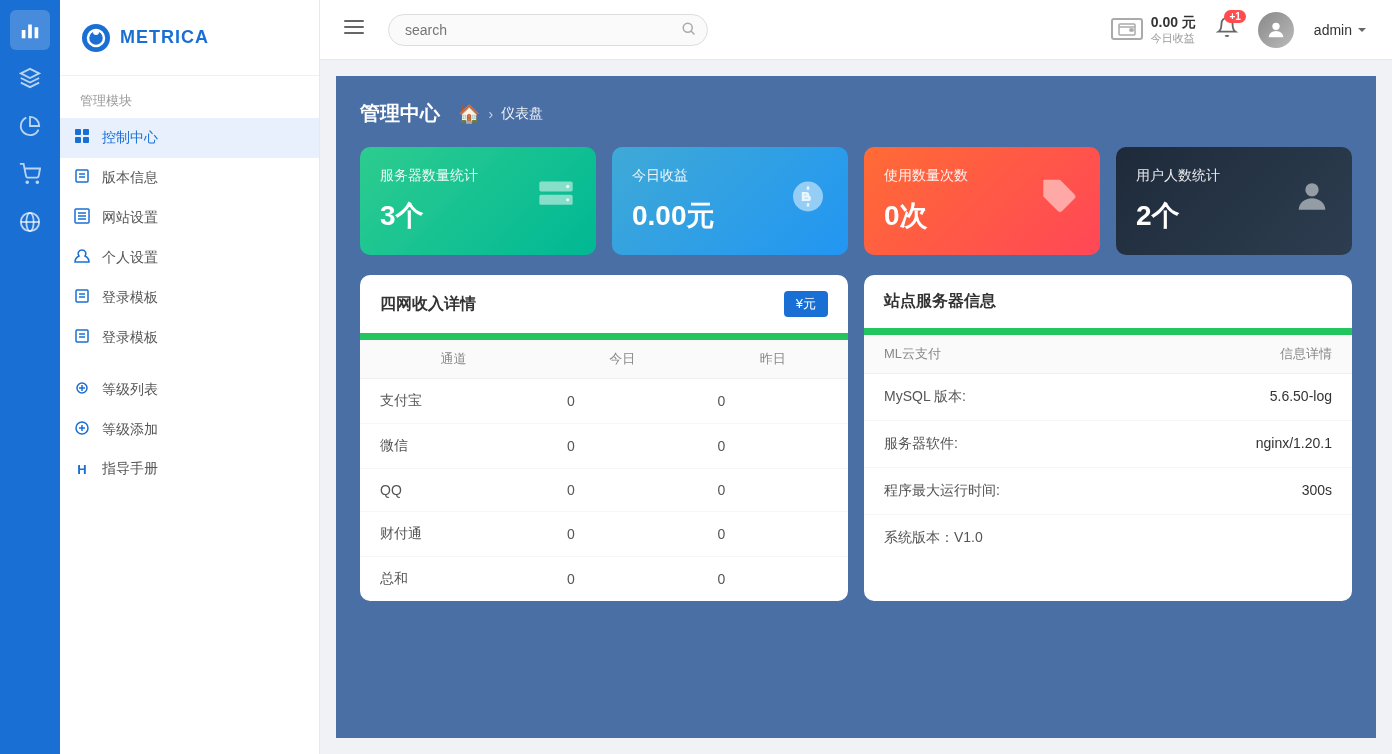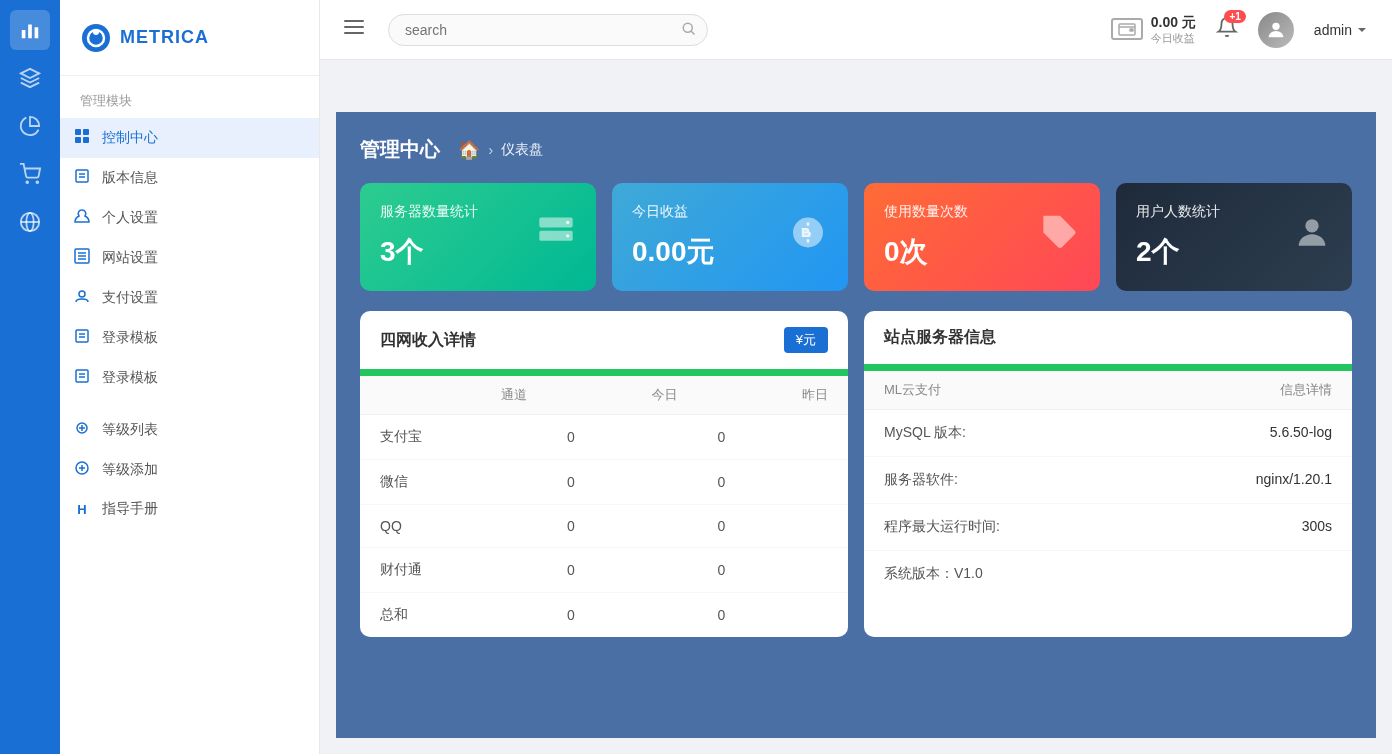--- a/index.html
+++ b/index.html
@@ -208,21 +208,20 @@
       display: flex;
       align-items: center;
       gap: 4px;
     }
 
     
     .content {
       flex: 1;
       overflow-y: auto;
       padding: 16px;
-      margin-top: 36px;
     }
     .content-inner {
       background: #4a6fa5;
       padding: 24px;
       min-height: 100%;
     }
 
     
     .breadcrumb {
       display: flex;
@@ -304,21 +303,21 @@
       border-radius: 4px;
       font-size: 13px;
     }
     .panel-table {
       width: 100%;
       border-collapse: collapse;
     }
     .panel-table th {
       background: #fafafa;
       padding: 10px 20px;
-      text-align: right;
+      text-align: center;
       font-size: 13px;
       color: #888;
       font-weight: 500;
       border-bottom: 1px solid #f0f0f0;
     }
     .panel-table td {
       padding: 13px 20px;
       font-size: 14px;
       color: #555;
       border-bottom: 1px solid #f7f7f7;
@@ -413,44 +412,35 @@
           <rect x="2" y="2" width="12" height="12" rx="1"></rect>
           <line x1="5" y1="6" x2="11" y2="6"></line>
           <line x1="5" y1="9" x2="11" y2="9"></line>
         </svg>
     </span>
     <span>版本信息</span>
   </div>
   <div class="sidebar-item">
     <span class="si-icon">
       <svg width="16" height="16" viewBox="0 0 16 16" fill="none" stroke="currentColor" stroke-width="1.5">
-          <path d="M8 2 C5 2 3 5 5 8 C3 9 1 11 1 14 h14 c0-3-2-5-4-6 C13 5 11 2 8 2z"></path>
-        </svg>
-    </span>
-    <span>个人设置</span>
-  </div>
-  <div class="sidebar-item">
-    <span class="si-icon">
-      <svg width="16" height="16" viewBox="0 0 16 16" fill="none" stroke="currentColor" stroke-width="1.5">
           <rect x="1" y="1" width="14" height="14" rx="1"></rect>
           <line x1="4" y1="5" x2="12" y2="5"></line>
           <line x1="4" y1="8" x2="12" y2="8"></line>
           <line x1="4" y1="11" x2="12" y2="11"></line>
         </svg>
     </span>
     <span>网站设置</span>
   </div>
   <div class="sidebar-item">
     <span class="si-icon">
       <svg width="16" height="16" viewBox="0 0 16 16" fill="none" stroke="currentColor" stroke-width="1.5">
-          <circle cx="8" cy="6" r="3"></circle>
-          <path d="M2 14 c0-4 12-4 12 0"></path>
-        </svg>
-    </span>
-    <span>支付设置</span>
+          <path d="M8 2 C5 2 3 5 5 8 C3 9 1 11 1 14 h14 c0-3-2-5-4-6 C13 5 11 2 8 2z"></path>
+        </svg>
+    </span>
+    <span>个人设置</span>
   </div>
   <div class="sidebar-item">
     <span class="si-icon">
       <svg width="16" height="16" viewBox="0 0 16 16" fill="none" stroke="currentColor" stroke-width="1.5">
           <rect x="2" y="2" width="12" height="12" rx="1"></rect>
           <line x1="5" y1="6" x2="11" y2="6"></line>
           <line x1="5" y1="9" x2="11" y2="9"></line>
         </svg>
     </span>
     <span>登录模板</span>

